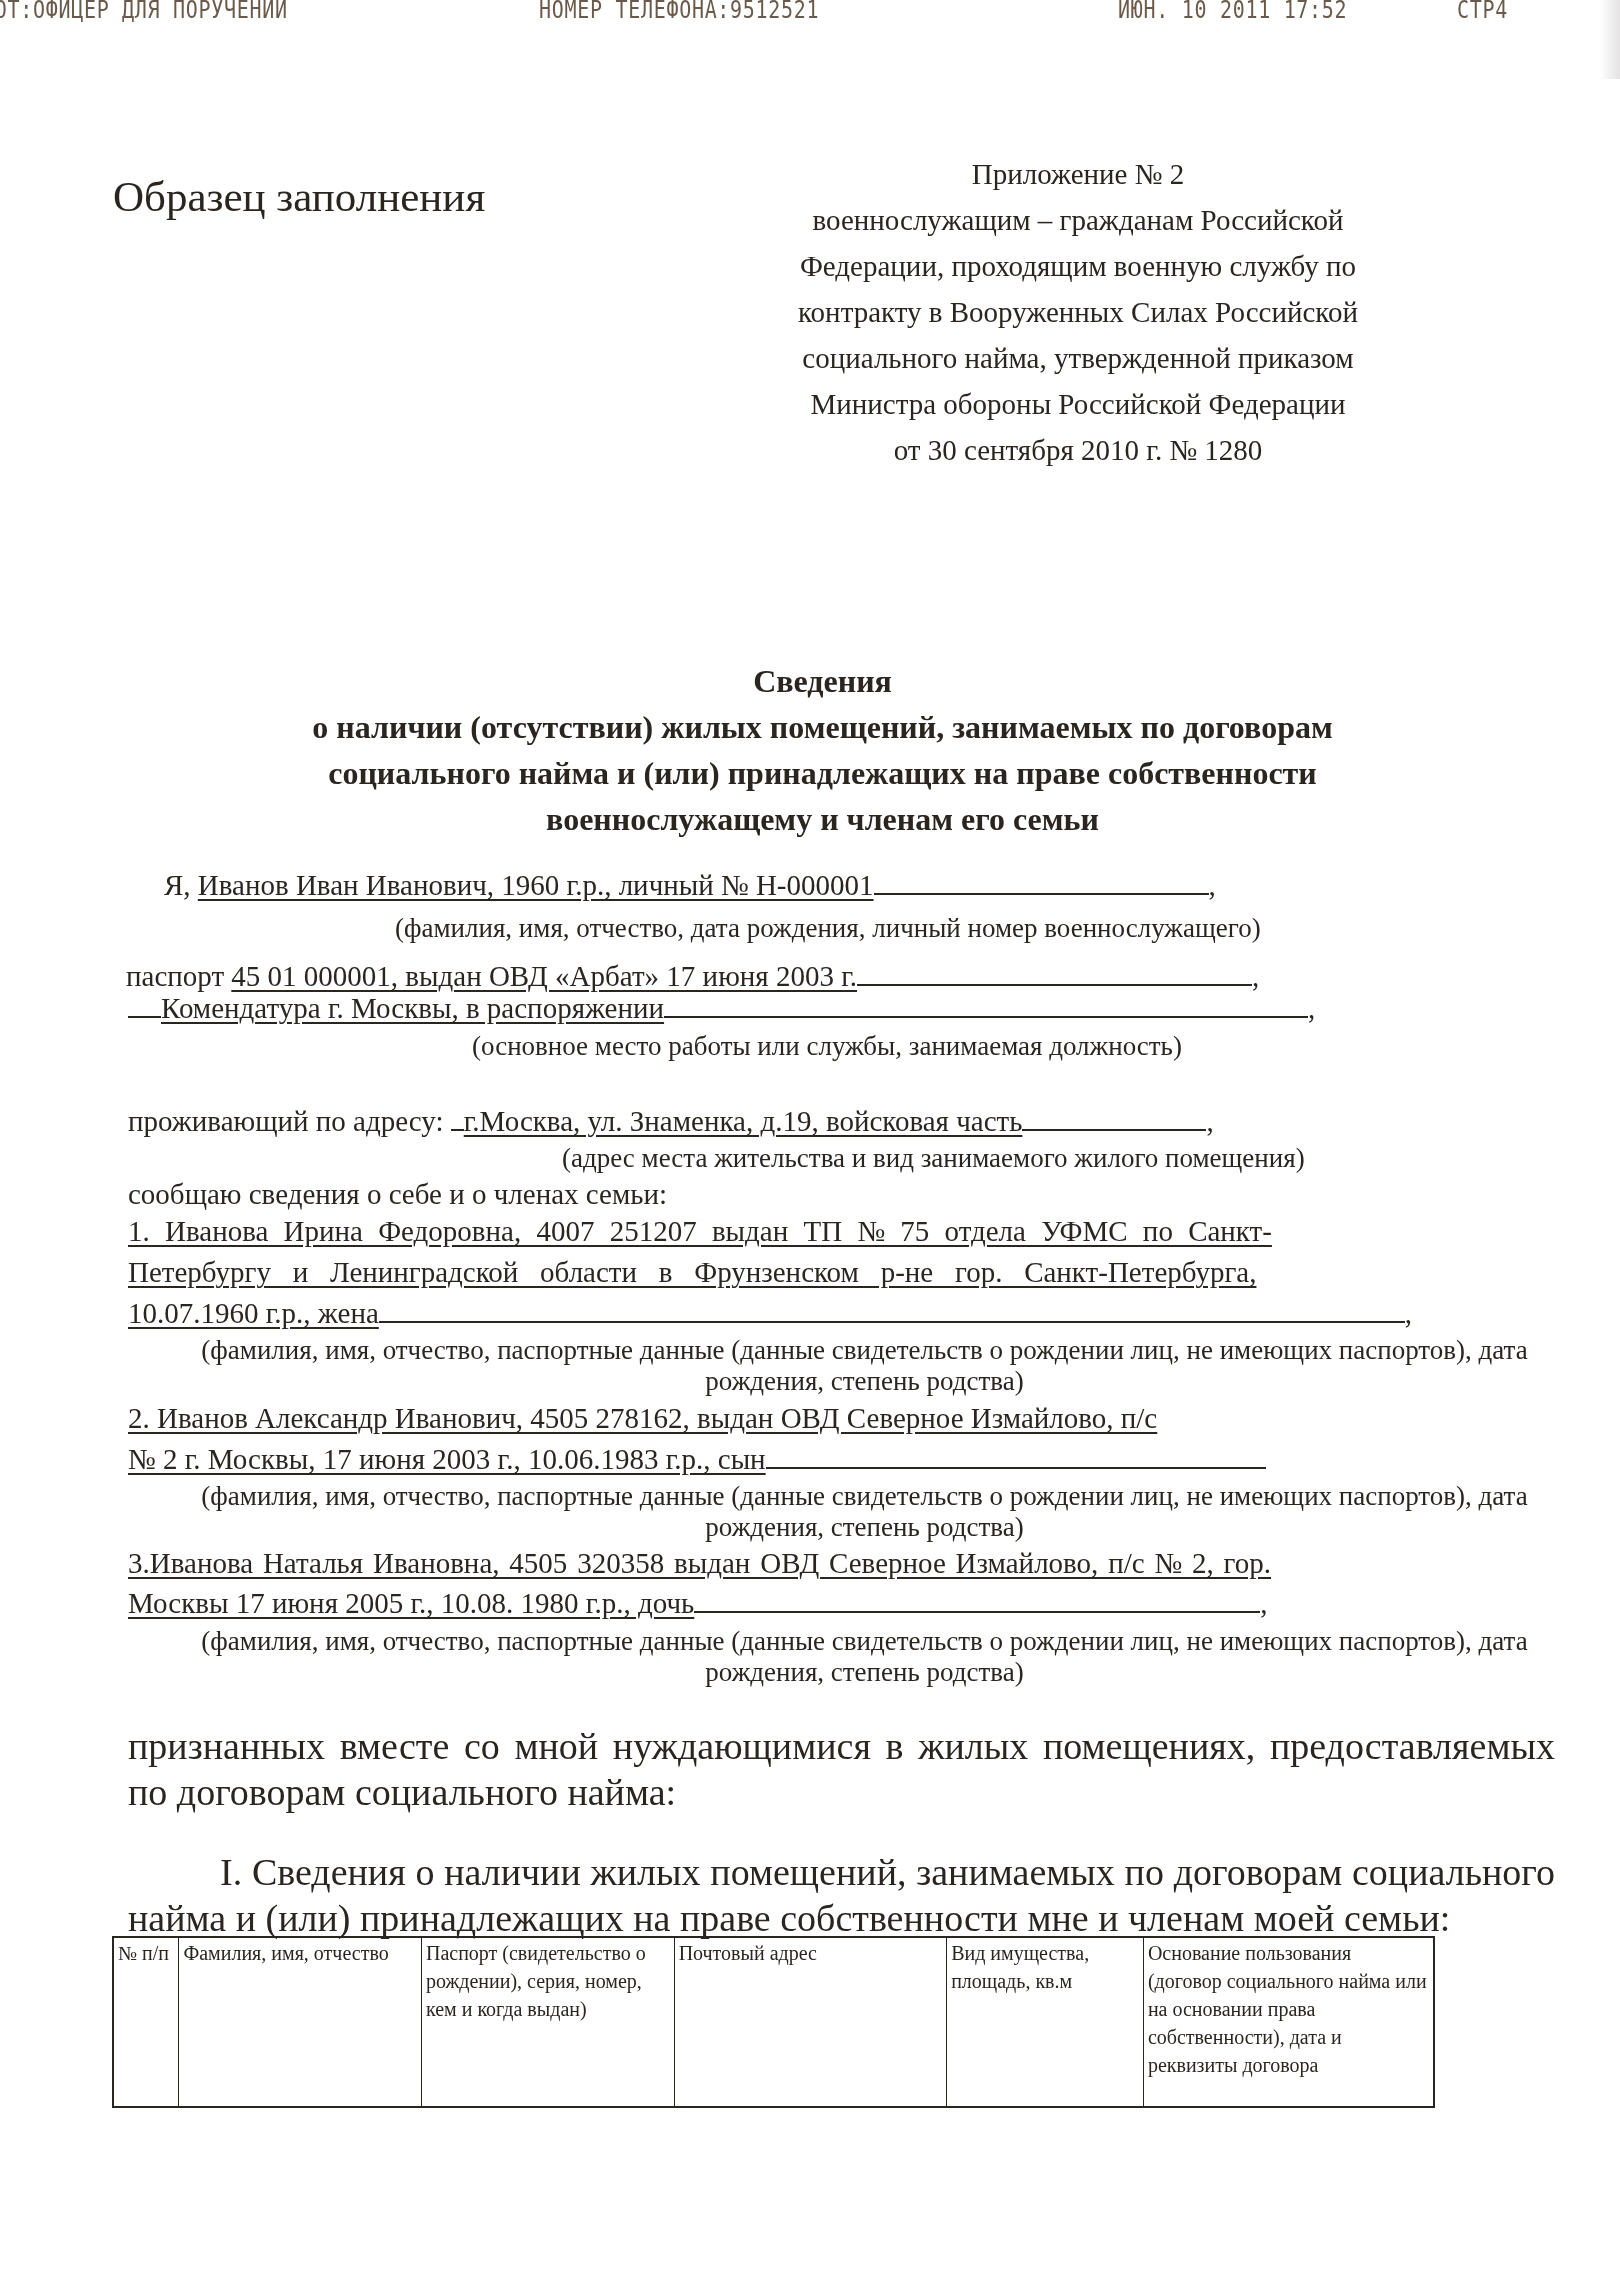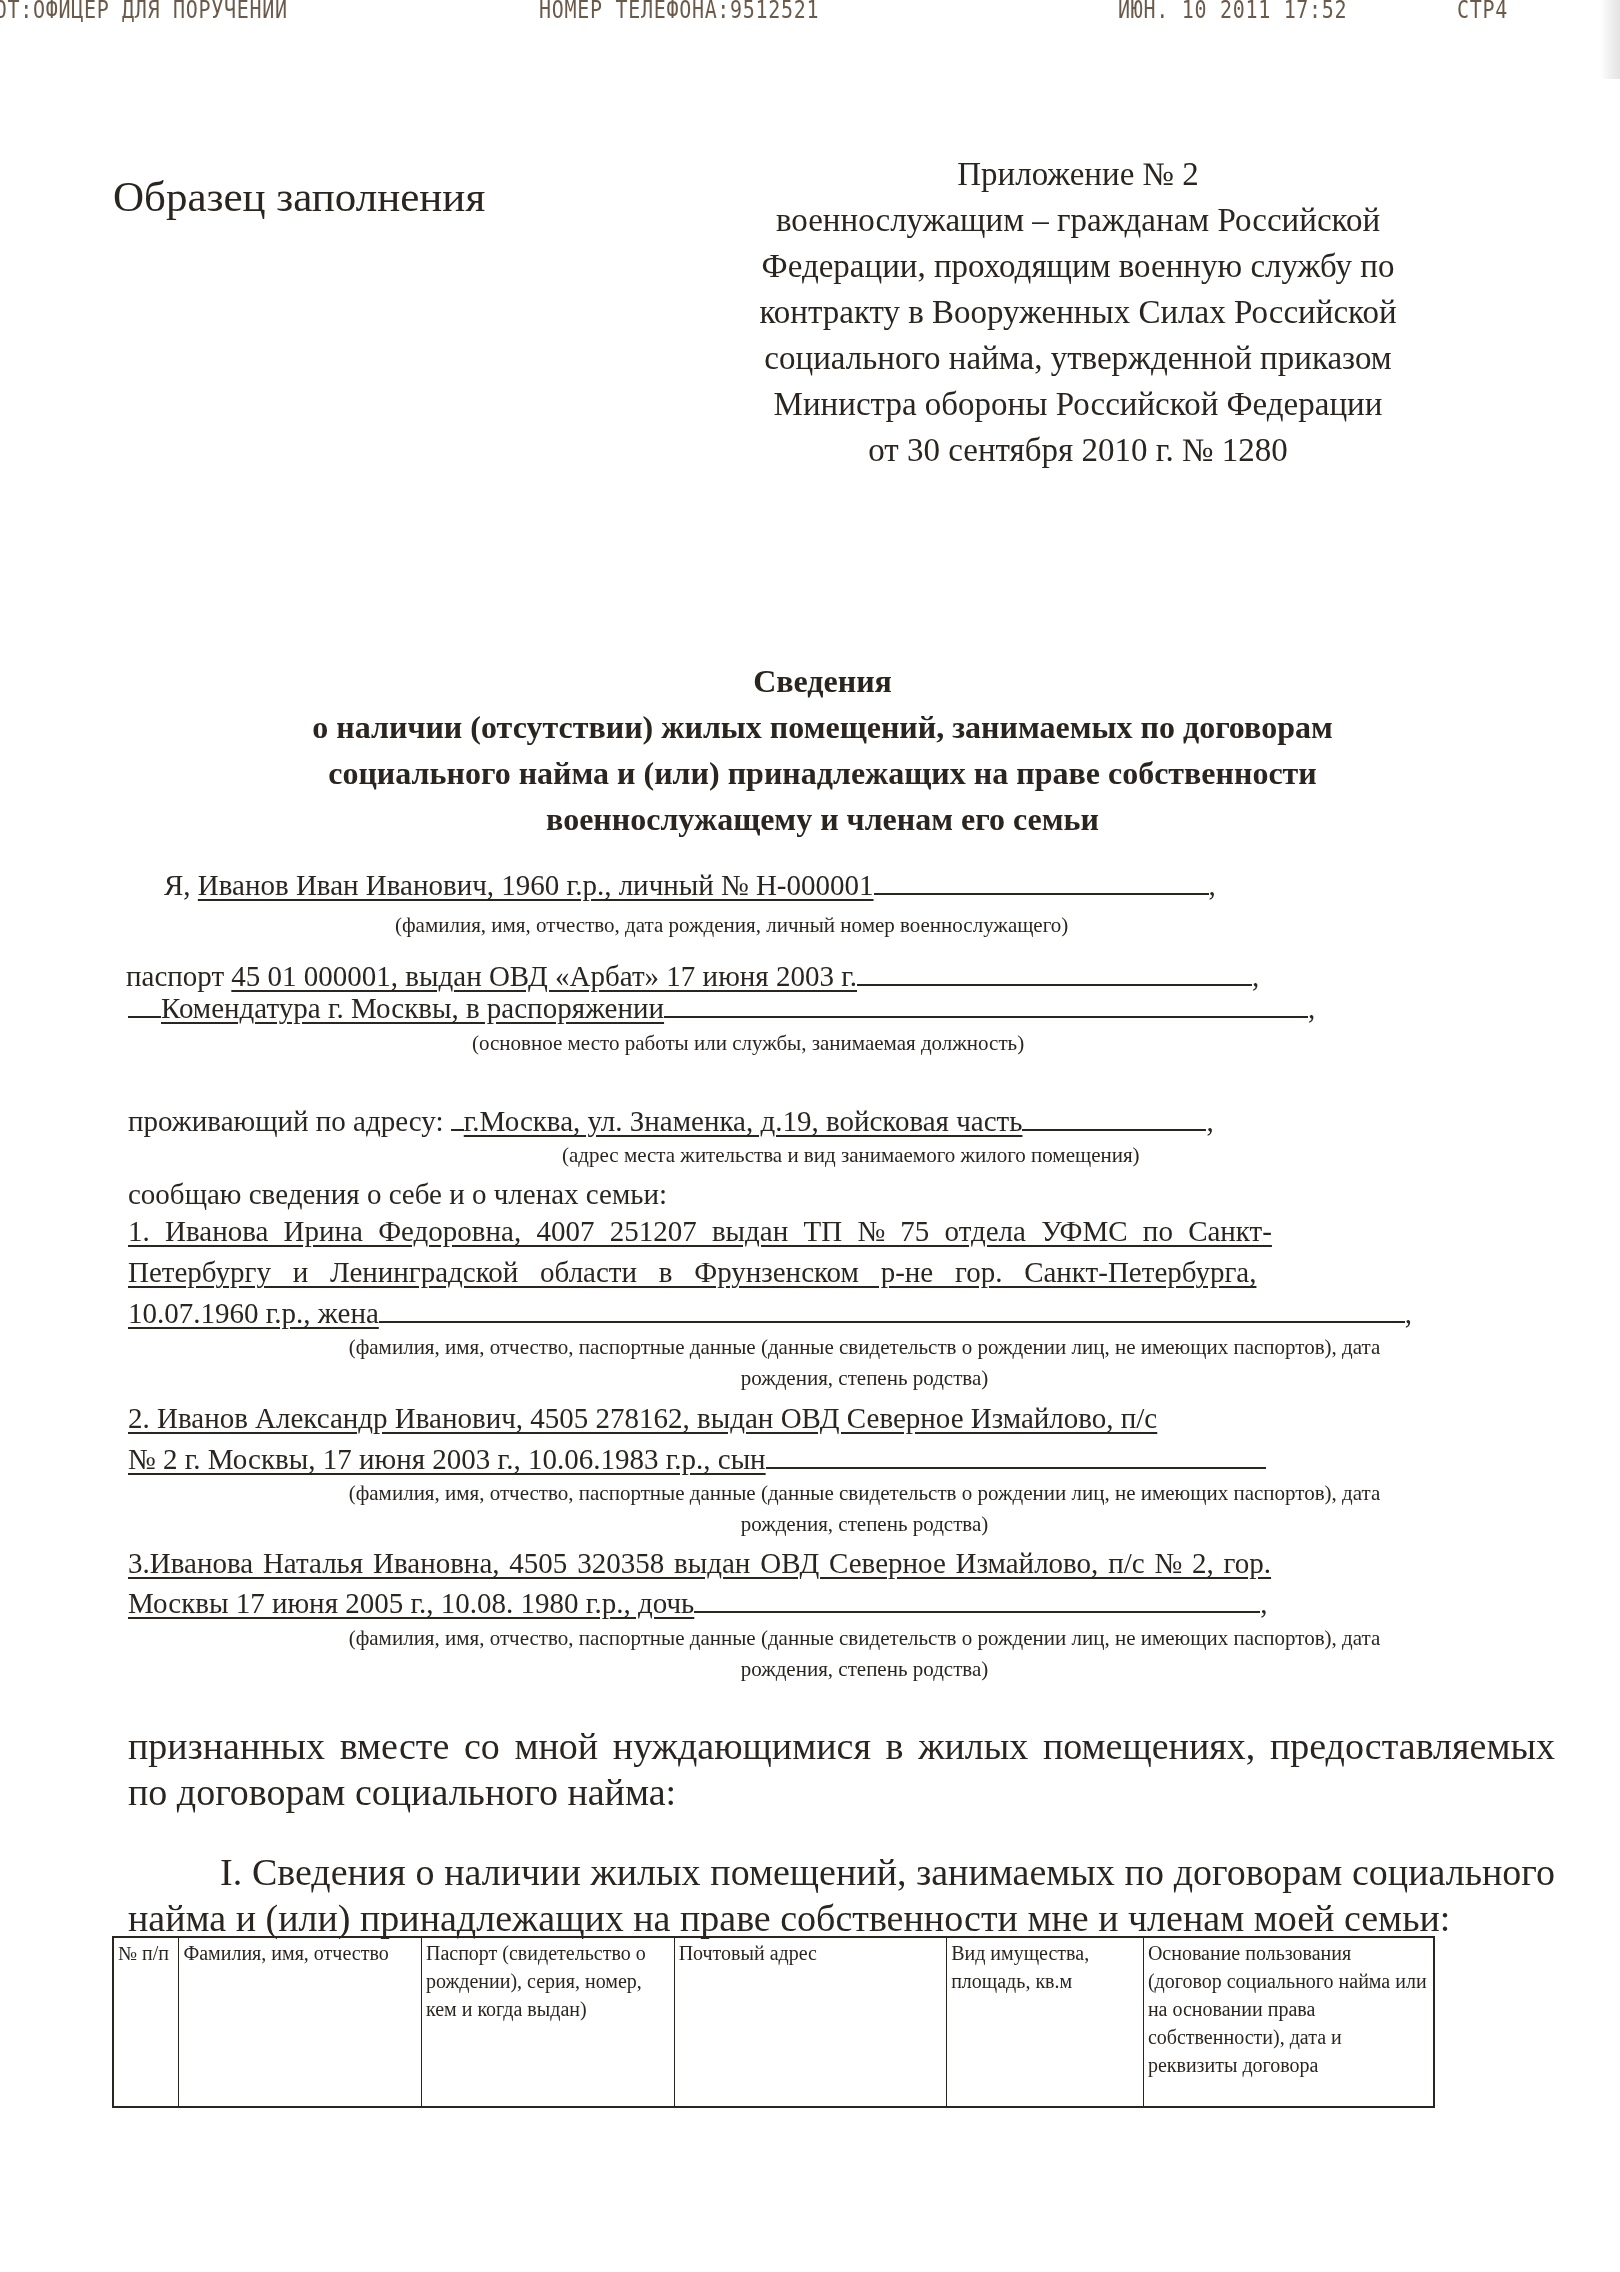--- a/index.html
+++ b/index.html
@@ -18,34 +18,34 @@
   .fh-from { left: -5.3px; }
   .fh-phone { left: 539px; }
   .fh-date { left: 1118px; }
   .fh-page { left: 1457px; }
 
   .sample-label {
     position: absolute; left: 113px; top: 172px; font-size: 43px;
   }
   .appendix {
     position: absolute; left: 690px; top: 151px; width: 776px;
-    text-align: center; font-size: 33px; line-height: 46px;
+    text-align: center; font-size: 29px; line-height: 46px;
   }
   .appendix div { white-space: nowrap; }
 
   .title-block {
     position: absolute; left: 99px; top: 658px; width: 1447px;
     text-align: center; font-weight: bold; font-size: 32px; line-height: 46px;
   }
   .title-block .t-main { margin-bottom: 0; }
 
   .line { position: absolute; font-size: 29px; white-space: nowrap; }
   .u { text-decoration: underline; text-decoration-thickness: 2px; text-underline-offset: 4px; }
   .fill { display: inline-block; border-bottom: 2px solid #2b2520; vertical-align: baseline; height: 6.6px; }
-  .hint { position: absolute; font-size: 21px; white-space: nowrap; text-align: center; }
+  .hint { position: absolute; font-size: 27px; white-space: nowrap; text-align: center; }
   .justify { position: absolute; font-size: 38px; text-align: justify; text-align-last: left; line-height: 46px; }
 
   table.realty {
     position: absolute; left: 112px; top: 1936px; width: 1323px; height: 172px;
     border-collapse: collapse; font-size: 20px; line-height: 28px;
     border: 2px solid #2b2520;
   }
   table.realty th {
     border: 1.3px solid #2b2520; font-weight: normal; vertical-align: top;
     text-align: left; padding: 1.3px 4px 0 4px;

